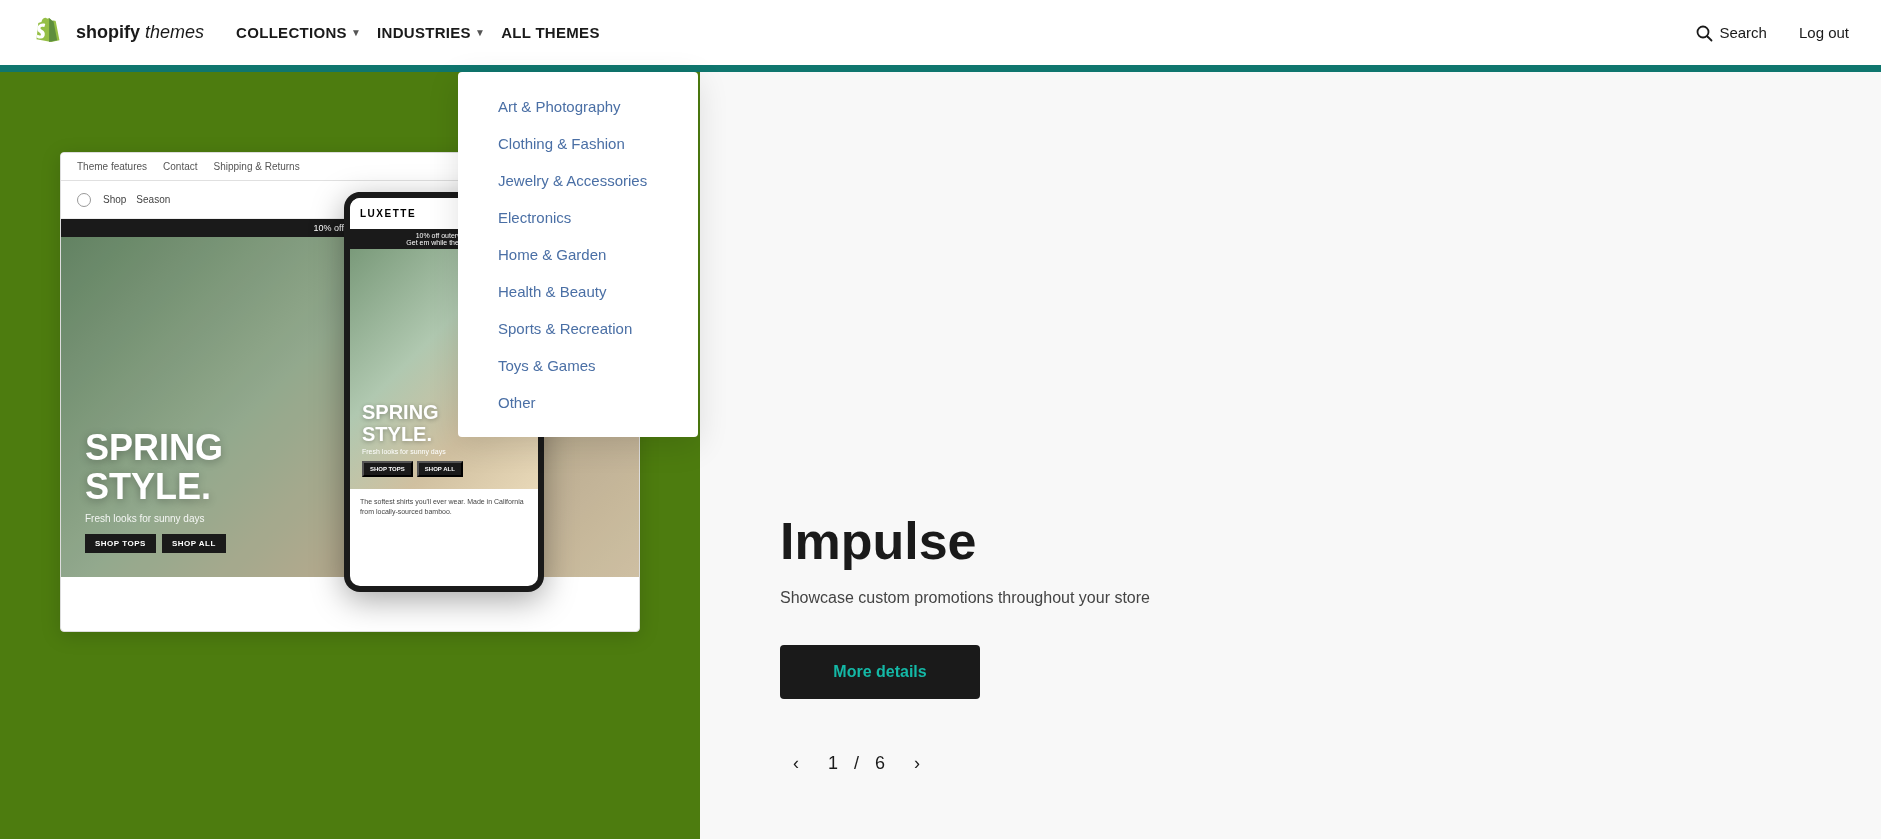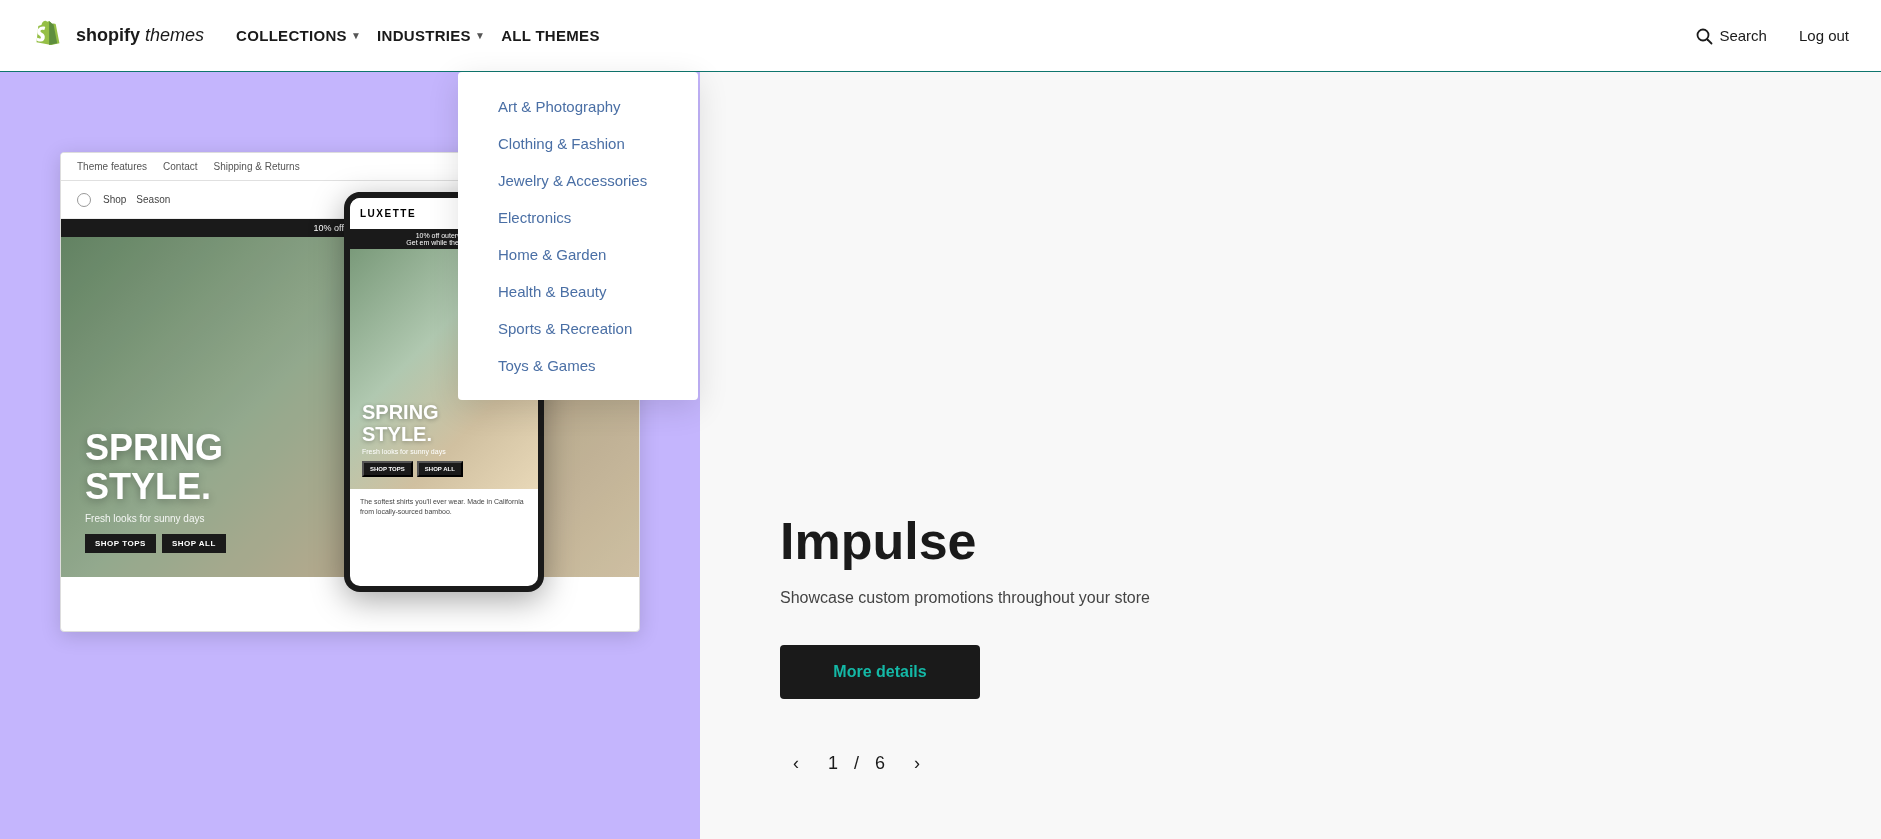--- a/index.html
+++ b/index.html
@@ -5,21 +5,21 @@
     * { margin: 0; padding: 0; box-sizing: border-box; }
     body { font-family: -apple-system, BlinkMacSystemFont, 'Segoe UI', Helvetica, Arial, sans-serif; background: #fff; overflow-x: hidden; }
 
     
     .header {
       display: flex;
       align-items: center;
       justify-content: space-between;
       padding: 0 32px;
       height: 72px;
-      border-bottom: 1px solid #0f766e;
+      border-bottom: 7px solid #0f766e;
       position: relative;
       z-index: 1000;
       background: #fff;
     }
     .header-left {
       display: flex;
       align-items: center;
       gap: 32px;
     }
     .logo-area {
@@ -117,21 +117,21 @@
     .main {
       display: flex;
       height: calc(100vh - 72px);
       overflow: hidden;
     }
 
     
     .preview-area {
       flex: 0 0 700px;
       position: relative;
-      background: #c4b5fd;
+      background: #4d7c0f;
       overflow: hidden;
       text-decoration: underline;
     }
 
     
     .desktop-preview {
       position: absolute;
       top: 80px;
       left: 60px;
       width: 580px;
@@ -425,20 +425,21 @@
 
 <div class="dropdown-menu">
   <a class="dropdown-item">Art &amp; Photography</a>
   <a class="dropdown-item">Clothing &amp; Fashion</a>
   <a class="dropdown-item">Jewelry &amp; Accessories</a>
   <a class="dropdown-item">Electronics</a>
   <a class="dropdown-item">Home &amp; Garden</a>
   <a class="dropdown-item">Health &amp; Beauty</a>
   <a class="dropdown-item">Sports &amp; Recreation</a>
   <a class="dropdown-item">Toys &amp; Games</a>
+  <a class="dropdown-item">Other</a>
 </div>
 
 <main class="main">
 
   <div class="preview-area">
 
     <div class="desktop-preview">
       <div class="preview-topbar">
         <span>Theme features</span>
         <span>Contact</span>

